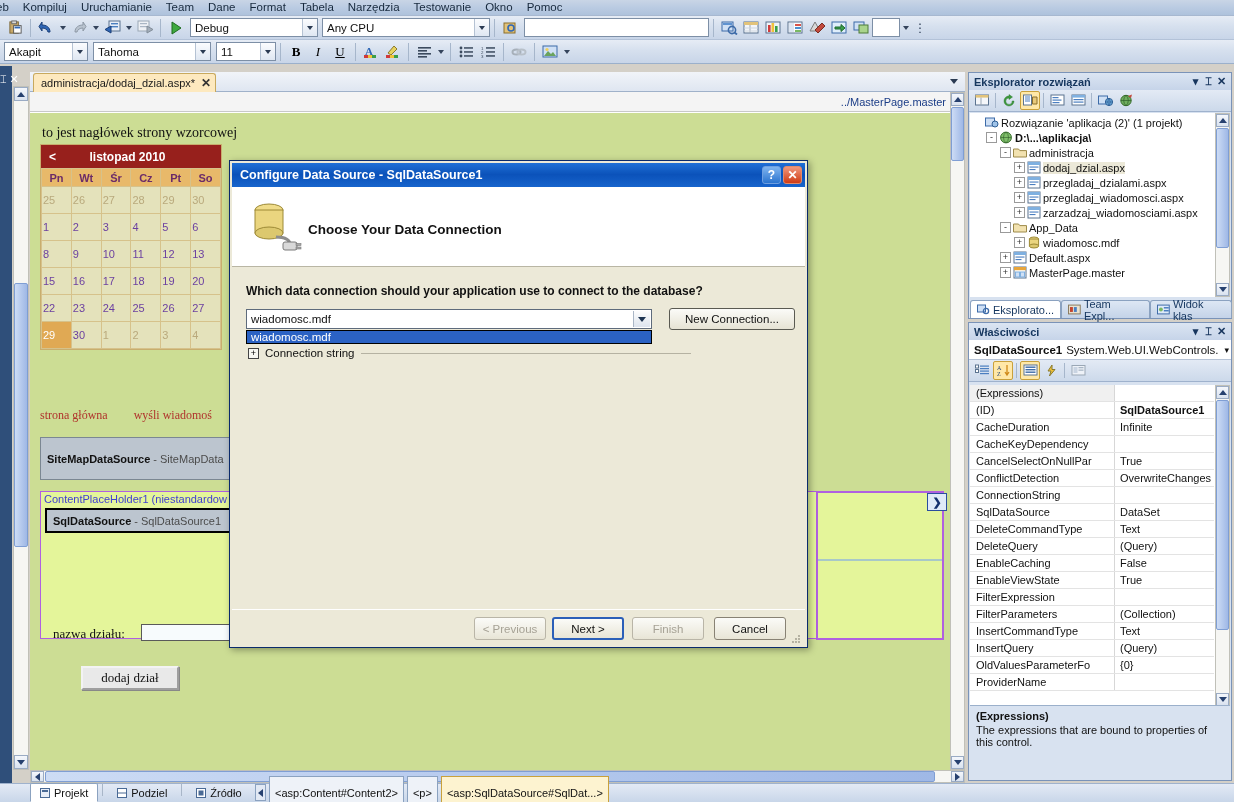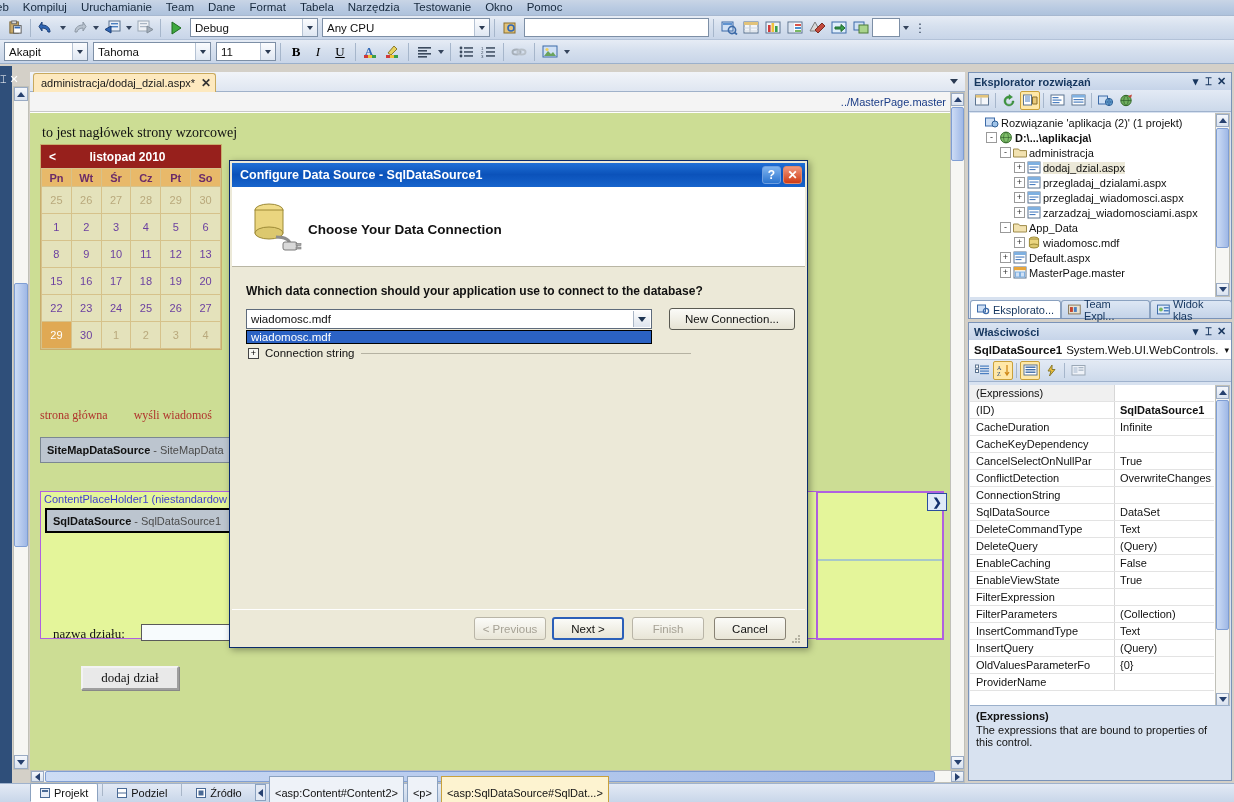--- a/index.html
+++ b/index.html
@@ -100,21 +100,21 @@
   .hdrtext { position:absolute; left:12px; top:12px; font-family:"Liberation Serif",serif; font-size:14px; color:#111;}
   
   .cal { position:absolute; left:10px; top:31px; width:182px; border:1px solid #c8ae6e; background:#e4e2bb;}
   .caltitle { background:#97201c; color:#fff; font-weight:bold; font-size:12px; height:23px;
               display:flex; align-items:center; padding:0 8px; }
   .caltitle .prev { font-weight:bold; }
   .caltitle .mon { flex:1; text-align:center; margin-left:-14px; }
   table.calgrid { width:100%; border-collapse:collapse; }
   table.calgrid th { background:#e8b96a; color:#6b2b68; font-size:11px; font-weight:bold;
                      height:18px; border:1px solid #d6c28b;}
-  table.calgrid td { width:14.28%; text-align:center; font-size:11px; height:27px; color:#6b3fa0;
+  table.calgrid td { width:14.28%; text-align:left; font-size:11px; height:27px; color:#6b3fa0;
                      border:1px solid #d6c28b; background:#e4e2bb;}
   table.calgrid td.out { color:#b9a97c; }
   table.calgrid td.sel { background:#e0a954; color:#fff; }
 
   .navlinks { position:absolute; left:10px; top:295px; font-size:12px; color:#b0332c;
               font-family:"Liberation Serif",serif; display:flex; gap:26px;}
   .smartbox {
     position:absolute; background:#bcc5cf; border:1px solid #7b8792;
     font-size:11px; color:#111; display:flex; align-items:center; padding:3px 6px;
     white-space:nowrap;
@@ -620,21 +620,21 @@
               </tr>
             </tbody>
         </table>
       </div>
 
       <div class="navlinks">
         <span>strona główna</span>
         <span>wyśli wiadomoś</span>
       </div>
 
-      <div class="smartbox" style="left:10px;top:324px;width:200px;height:26px;">
+      <div class="smartbox" style="left:10px;top:324px;width:200px;height:43px;">
         <b>SiteMapDataSource</b>
         <span class="dim">- SiteMapData</span>
       </div>
 
       <div class="cph">
         <div class="cphlabel">ContentPlaceHolder1 (niestandardow</div>
         <div class="smartbox" style="left:4px;top:16px;width:186px;height:25px;border:2px solid #000;">
           <b>SqlDataSource</b>
           <span class="dim">- SqlDataSource1</span>
         </div>

